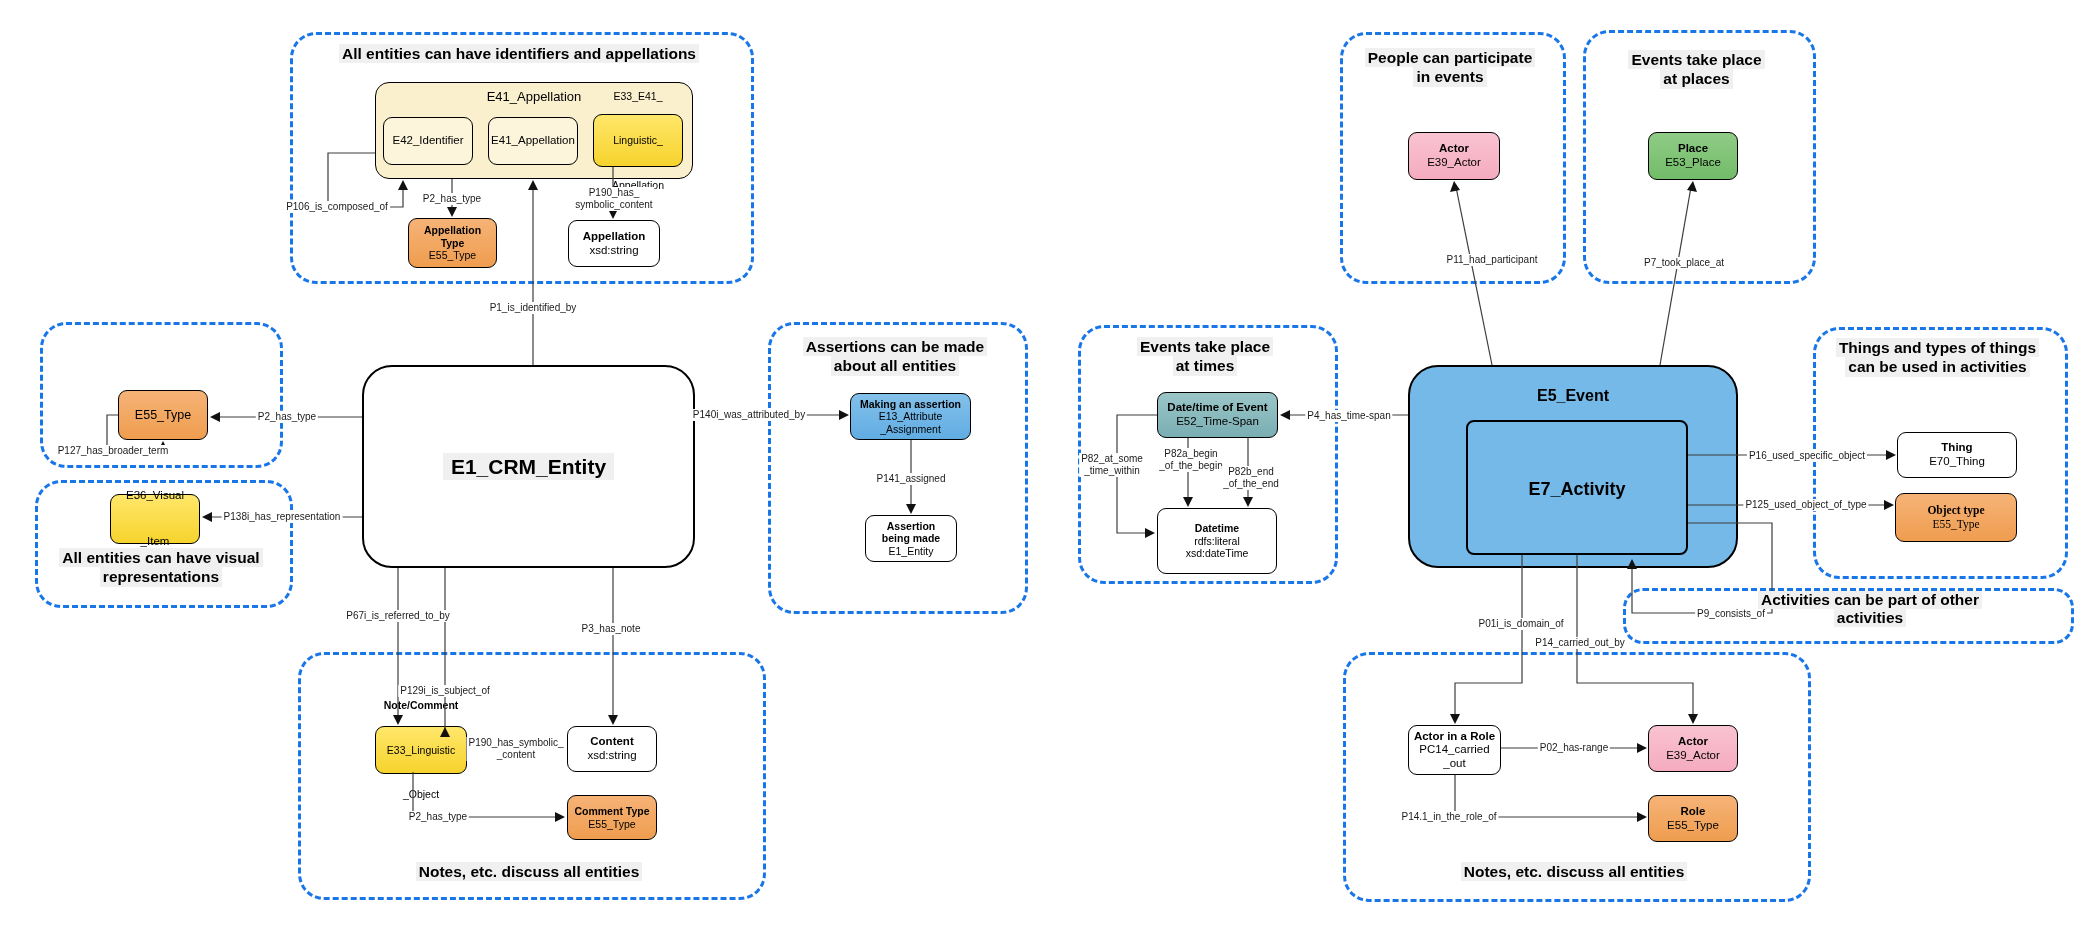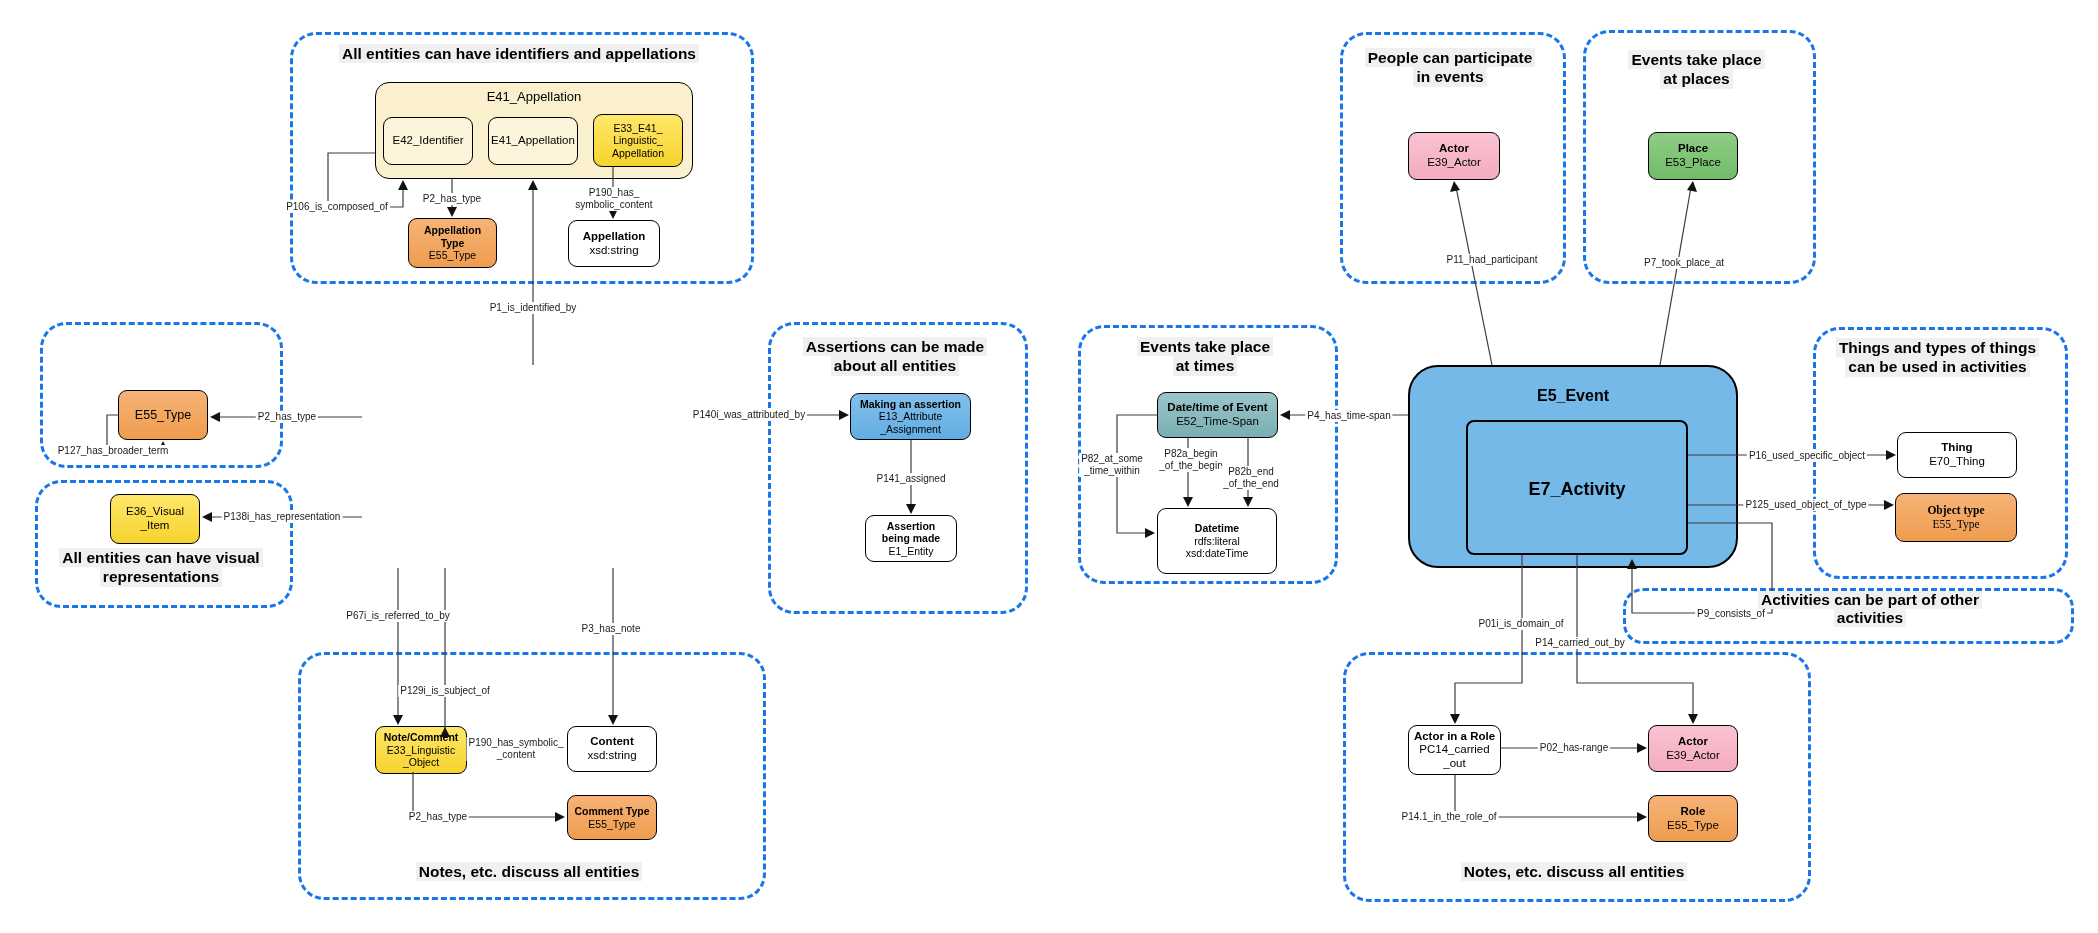--- a/index.html
+++ b/index.html
@@ -12,21 +12,21 @@
   .node{position:absolute;box-sizing:border-box;border:1px solid #000;border-radius:9px;
         display:flex;flex-direction:column;align-items:center;justify-content:center;
         font-size:11.5px;line-height:1.18;text-align:center;color:#000;z-index:2;}
   .sm{font-size:10.5px;}
   .b{font-weight:bold;}
   .bigbox{position:absolute;box-sizing:border-box;border:2px solid #000;border-radius:30px;background:#fff;z-index:2;}
   .bigLabel{position:absolute;width:100%;text-align:center;font-weight:bold;}
   .bigLabel span{background:#f0f0f0;padding:2px 8px;}
   .cream{background:#faf0ce;}
   .cream2{background:#fcf5dc;}
-  .yellow{background:linear-gradient(#ffe76a,#f6d32d);}
+  .yellow{background:linear-gradient(#ffe76a,#f6d32d);gap:32px;}
   .orange{background:linear-gradient(#f6b377,#ef9d4f);}
   .blueNode{background:linear-gradient(#83c0ea,#61ade3);}
   .blueBig{background:#74b9e7;}
   .teal{background:linear-gradient(#9bc6c8,#79aeb2);}
   .pink{background:linear-gradient(#f9c3d2,#f5abc0);}
   .green{background:linear-gradient(#90cc86,#72bc69);}
   .white{background:#fff;}
   #edges{position:absolute;left:0;top:0;z-index:3;pointer-events:none;}
   #edges path{fill:none;stroke:#3d3d3d;stroke-width:1.2;}
   #edges polygon{fill:#111;stroke:none;}
@@ -89,20 +89,24 @@
   <div class="node orange sm" style="left:408px;top:218px;width:89px;height:50px;">
     <span class="b">Appellation</span>
     <span class="b">Type</span>
     <span>E55_Type</span>
     </div>
   <div class="node white" style="left:568px;top:220px;width:92px;height:47px;">
     <span class="b">Appellation</span>
     <span>xsd:string</span>
     </div>
 
+  <div class="bigbox white" style="left:362px;top:365px;width:333px;height:203px;">
+    <div class="bigLabel" style="top:88px;font-size:21px;">
+      <span>E1_CRM_Entity</span></div>
+  </div>
 
   <div class="node orange" style="left:118px;top:390px;width:90px;height:50px;font-size:12.5px;">
     <span>E55_Type</span>
     </div>
   <div class="node yellow" style="left:110px;top:494px;width:90px;height:50px;">
     <span>E36_Visual</span>
     <span>_Item</span>
     </div>
 
   <div class="node blueNode sm" style="left:850px;top:393px;width:121px;height:47px;">

